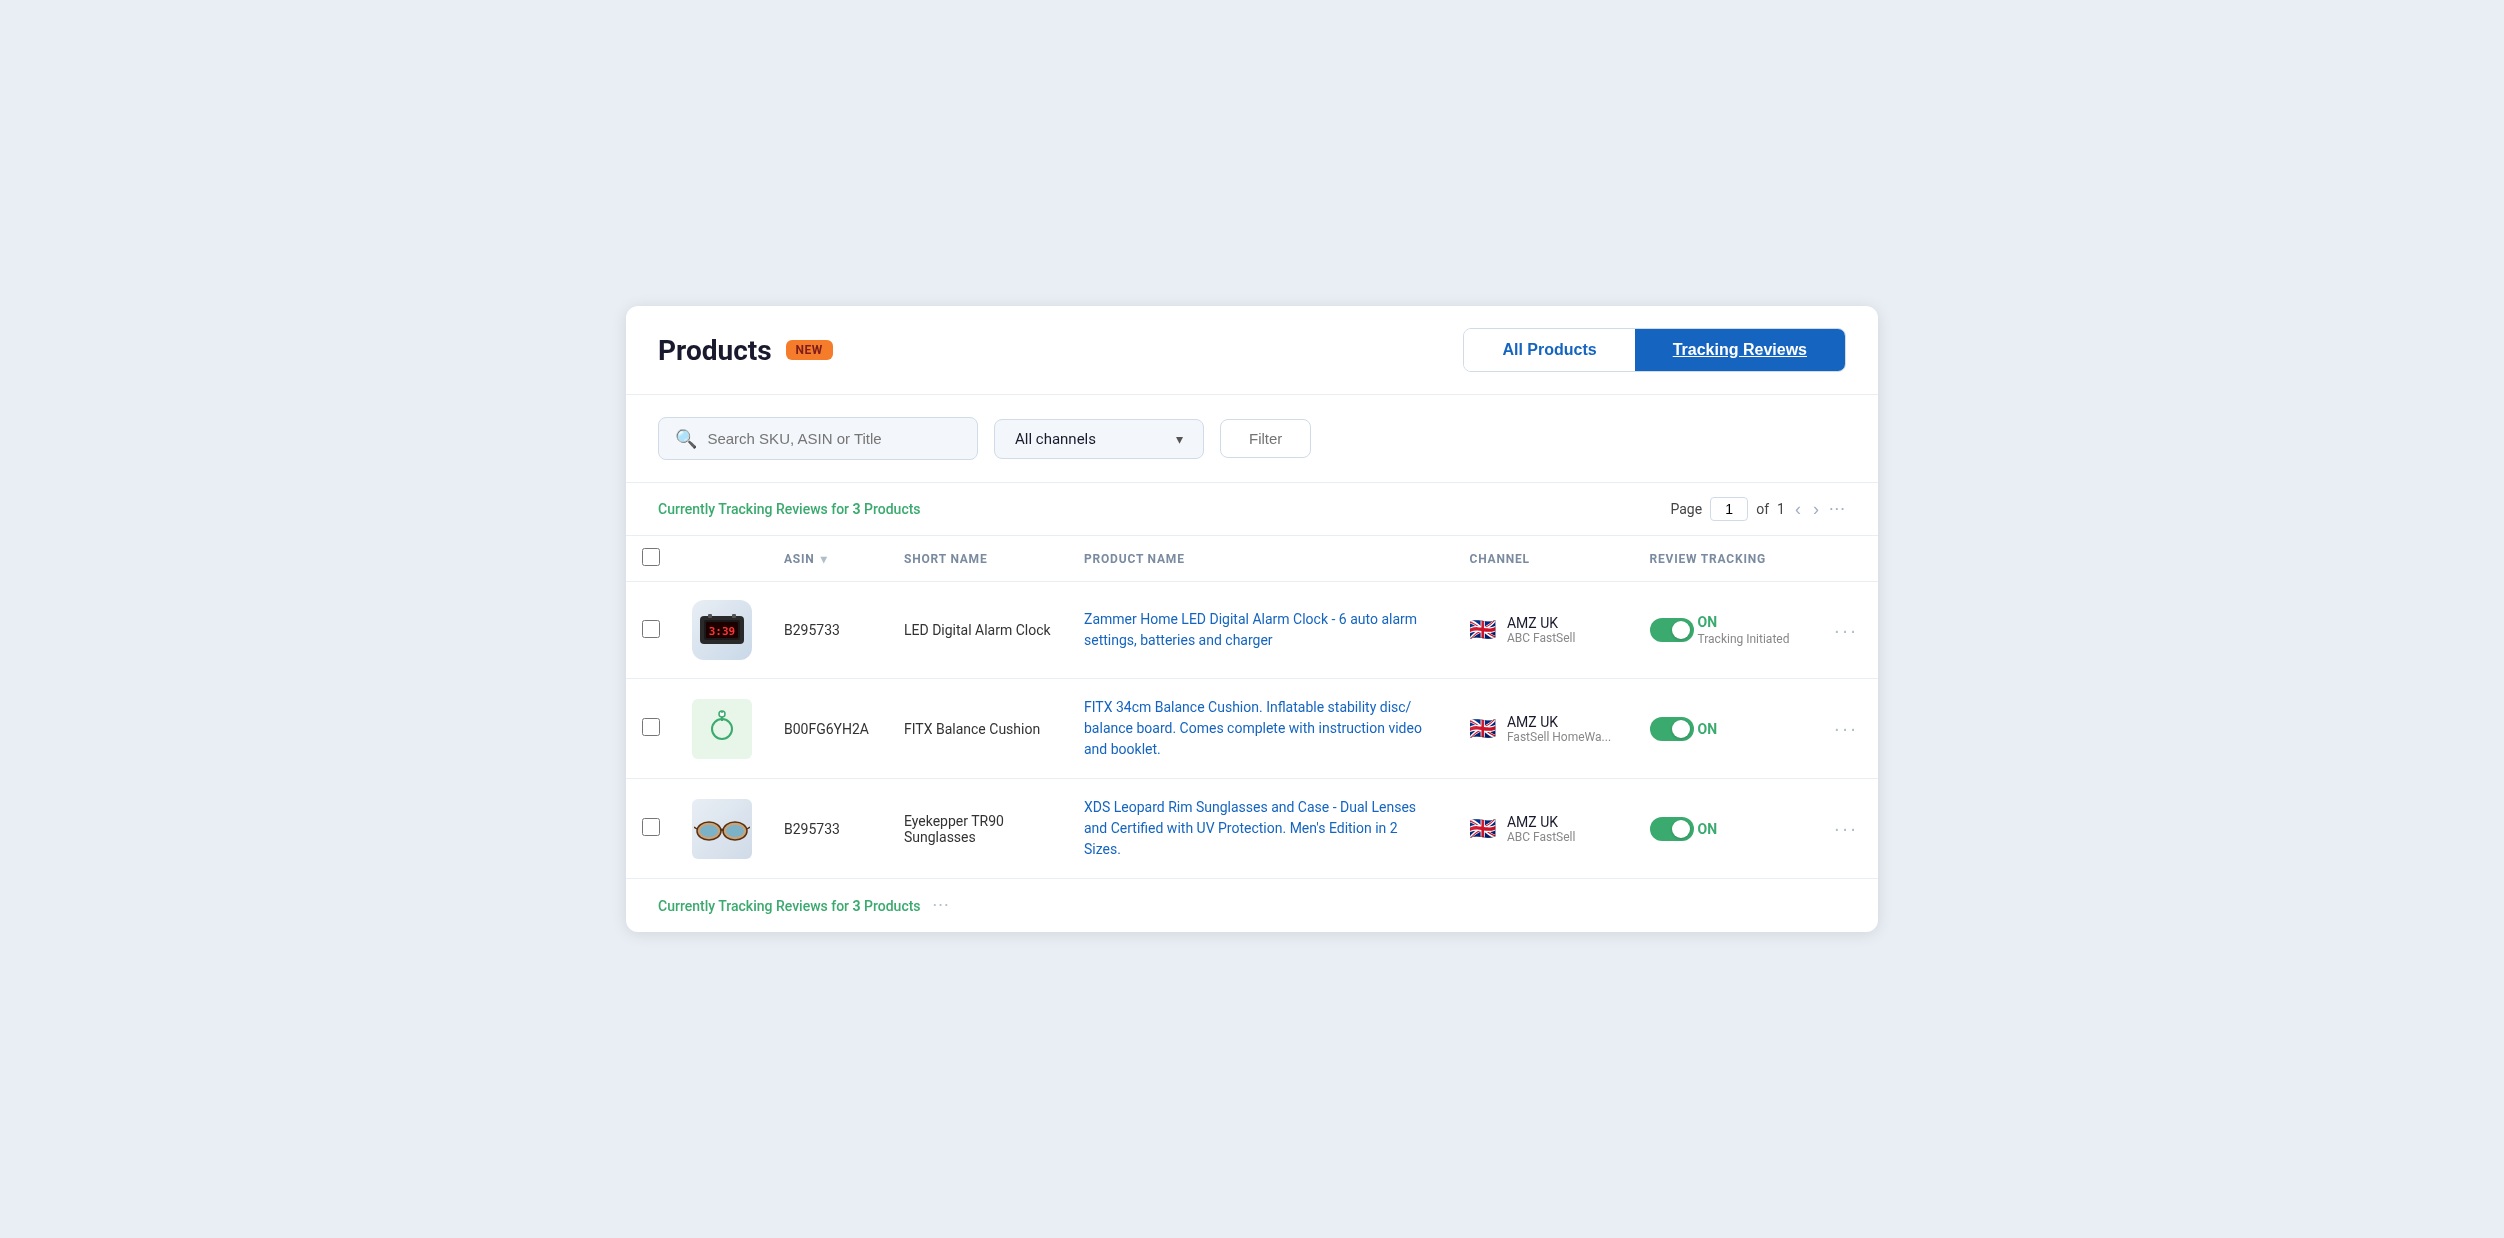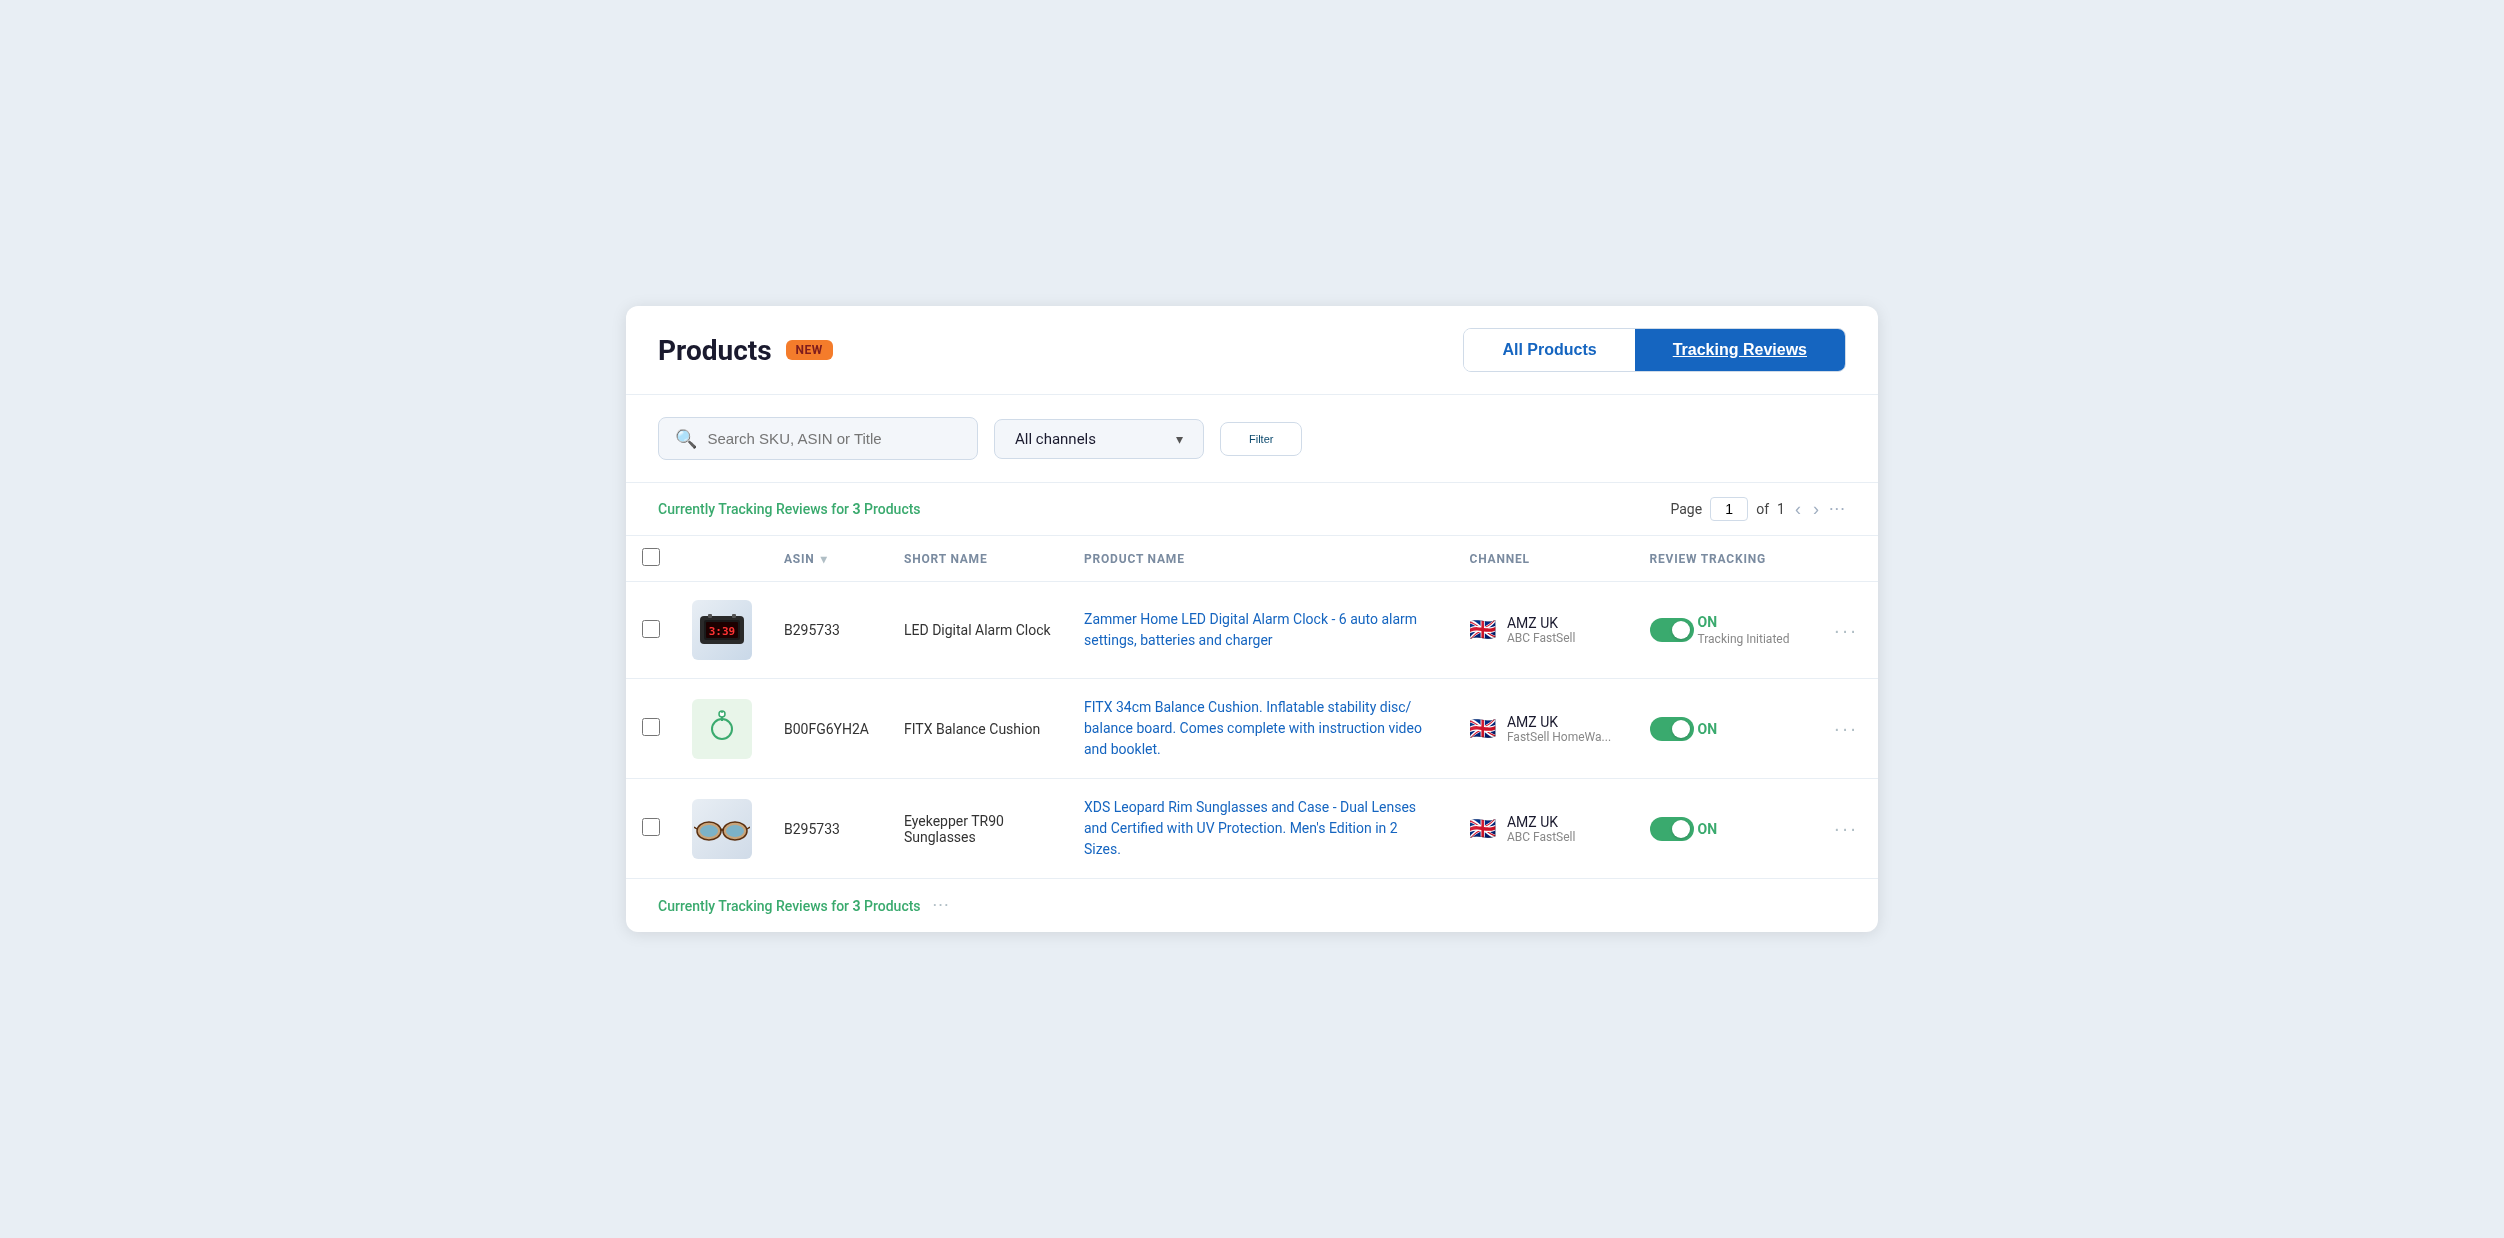--- a/index.html
+++ b/index.html
@@ -111,22 +111,22 @@
       cursor: pointer;
       font-size: 15px;
       color: #1a1a2e;
     }
     .chevron-icon { color: #555; font-size: 14px; }
     .filter-btn {
       background: #fff;
       border: 1.5px solid #d0dbe8;
       border-radius: 8px;
       padding: 10px 28px;
-      font-size: 11px;
-      color: #0c4a6e;
+      font-size: 15px;
+      color: #737373;
       cursor: pointer;
     }
     
     .content {
       padding: 0;
     }
     
     .status-bar {
       display: flex;
       align-items: center;
@@ -280,21 +280,21 @@
     
     .row-checkbox {
       width: 18px; height: 18px;
       accent-color: #1565c0;
       cursor: pointer;
     }
     
     .product-img-clock {
       width: 60px; height: 60px;
       background: linear-gradient(135deg, #e8eef4 0%, #c9d8e8 100%);
-      border-radius: 6px;
+      border-radius: 12px;
       display: flex; align-items: center; justify-content: center;
       font-size: 26px;
     }
     .product-img-cushion {
       width: 60px; height: 60px;
       background: #e8f5e9;
       border-radius: 6px;
       display: flex; align-items: center; justify-content: center;
       font-size: 26px;
       color: #3aaa6e;

